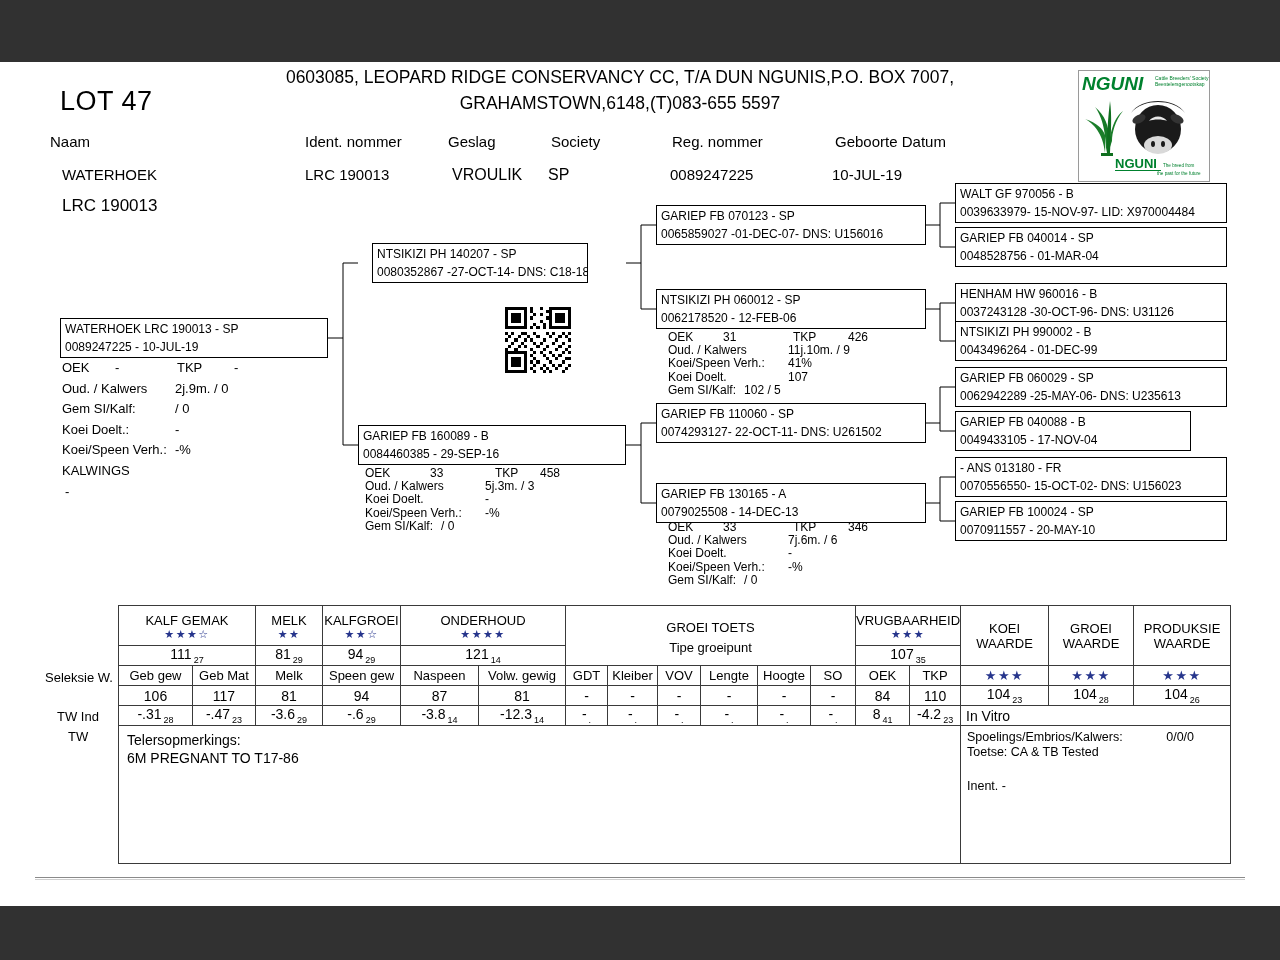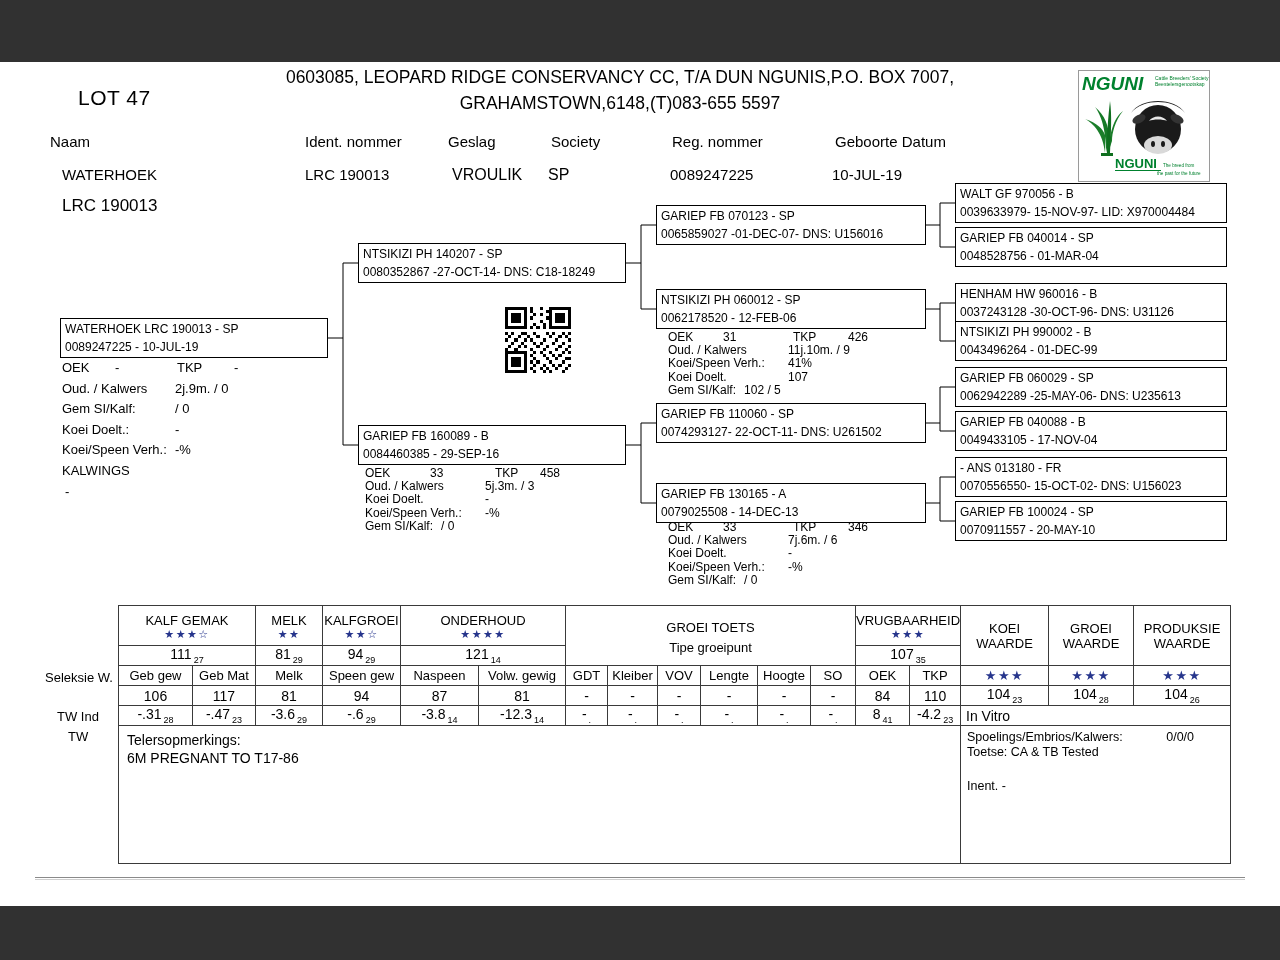--- a/index.html
+++ b/index.html
@@ -3,21 +3,21 @@
 <meta charset="utf-8">
 <style>
   * { margin:0; padding:0; box-sizing:border-box; }
   html,body { width:1280px; height:960px; }
   body { position:relative; font-family:"Liberation Sans", sans-serif; background:#ffffff; color:#000; overflow:hidden; }
   .abs { position:absolute; }
   .bar { position:absolute; left:0; width:1280px; background:#313131; }
   .bar-top { top:0; height:62px; }
   .bar-bottom { top:906px; height:54px; }
 
-  .lot { left:60px; top:86px; font-size:21px; letter-spacing:0.5px;margin-left:18px; }
+  .lot { left:60px; top:86px; font-size:27px; letter-spacing:0.5px; }
   .title-line { left:180px; width:880px; text-align:center; font-size:17.5px; }
   .t1 { top:67px; } .t2 { top:93px; }
 
   .flabel { top:133px; font-size:15px; }
   .fvalue { top:166px; font-size:15px; }
   .ident-big { left:62px; top:196px; font-size:17px; }
 
   .logo-box { left:1078px; top:70px; width:132px; height:112px; border:1px solid #9a9a9a; background:#fff; }
 
   .pbox { position:absolute; height:40px; border:1px solid #000; background:#fff; padding:1px 3px 0 4px; font-size:12px; line-height:18px; white-space:nowrap; overflow:hidden; z-index:2; }
@@ -121,21 +121,21 @@
            M926 225 H940 M940 203 V247 M940 203 H955 M940 247 H955
            M926 309 H940 M940 303 V341 M940 303 H955 M940 341 H955
            M926 423 H940 M940 387 V431 M940 387 H955 M940 431 H955
            M926 503 H940 M940 477 V521 M940 477 H955 M940 521 H955" stroke="#000" stroke-width="1" fill="none"></path>
 </svg>
 
 <div class="pbox" style="left:60px;top:318px;width:268px">
   <div>WATERHOEK LRC 190013 - SP</div>
   <div>0089247225 - 10-JUL-19</div>
 </div>
-<div class="pbox" style="left:358px;top:243px;width:268px">
+<div class="pbox" style="left:372px;top:243px;width:216px">
   <div>NTSIKIZI PH 140207 - SP</div>
   <div>0080352867 -27-OCT-14- DNS: C18-18249</div>
 </div>
 <div class="pbox" style="left:358px;top:425px;width:268px">
   <div>GARIEP FB 160089 - B</div>
   <div>0084460385 - 29-SEP-16</div>
 </div>
 
 <div class="pbox" style="left:656px;top:205px;width:270px">
   <div>GARIEP FB 070123 - SP</div>
@@ -167,21 +167,21 @@
   <div>0037243128 -30-OCT-96- DNS: U31126</div>
 </div>
 <div class="pbox" style="left:955px;top:321px;width:272px">
   <div>NTSIKIZI PH 990002 - B</div>
   <div>0043496264 - 01-DEC-99</div>
 </div>
 <div class="pbox" style="left:955px;top:367px;width:272px">
   <div>GARIEP FB 060029 - SP</div>
   <div>0062942289 -25-MAY-06- DNS: U235613</div>
 </div>
-<div class="pbox" style="left:955px;top:411px;width:272px">
+<div class="pbox" style="left:955px;top:411px;width:236px">
   <div>GARIEP FB 040088 - B</div>
   <div>0049433105 - 17-NOV-04</div>
 </div>
 <div class="pbox" style="left:955px;top:457px;width:272px">
   <div>- ANS 013180 - FR</div>
   <div>0070556550- 15-OCT-02- DNS: U156023</div>
 </div>
 <div class="pbox" style="left:955px;top:501px;width:272px">
   <div>GARIEP FB 100024 - SP</div>
   <div>0070911557 - 20-MAY-10</div>

